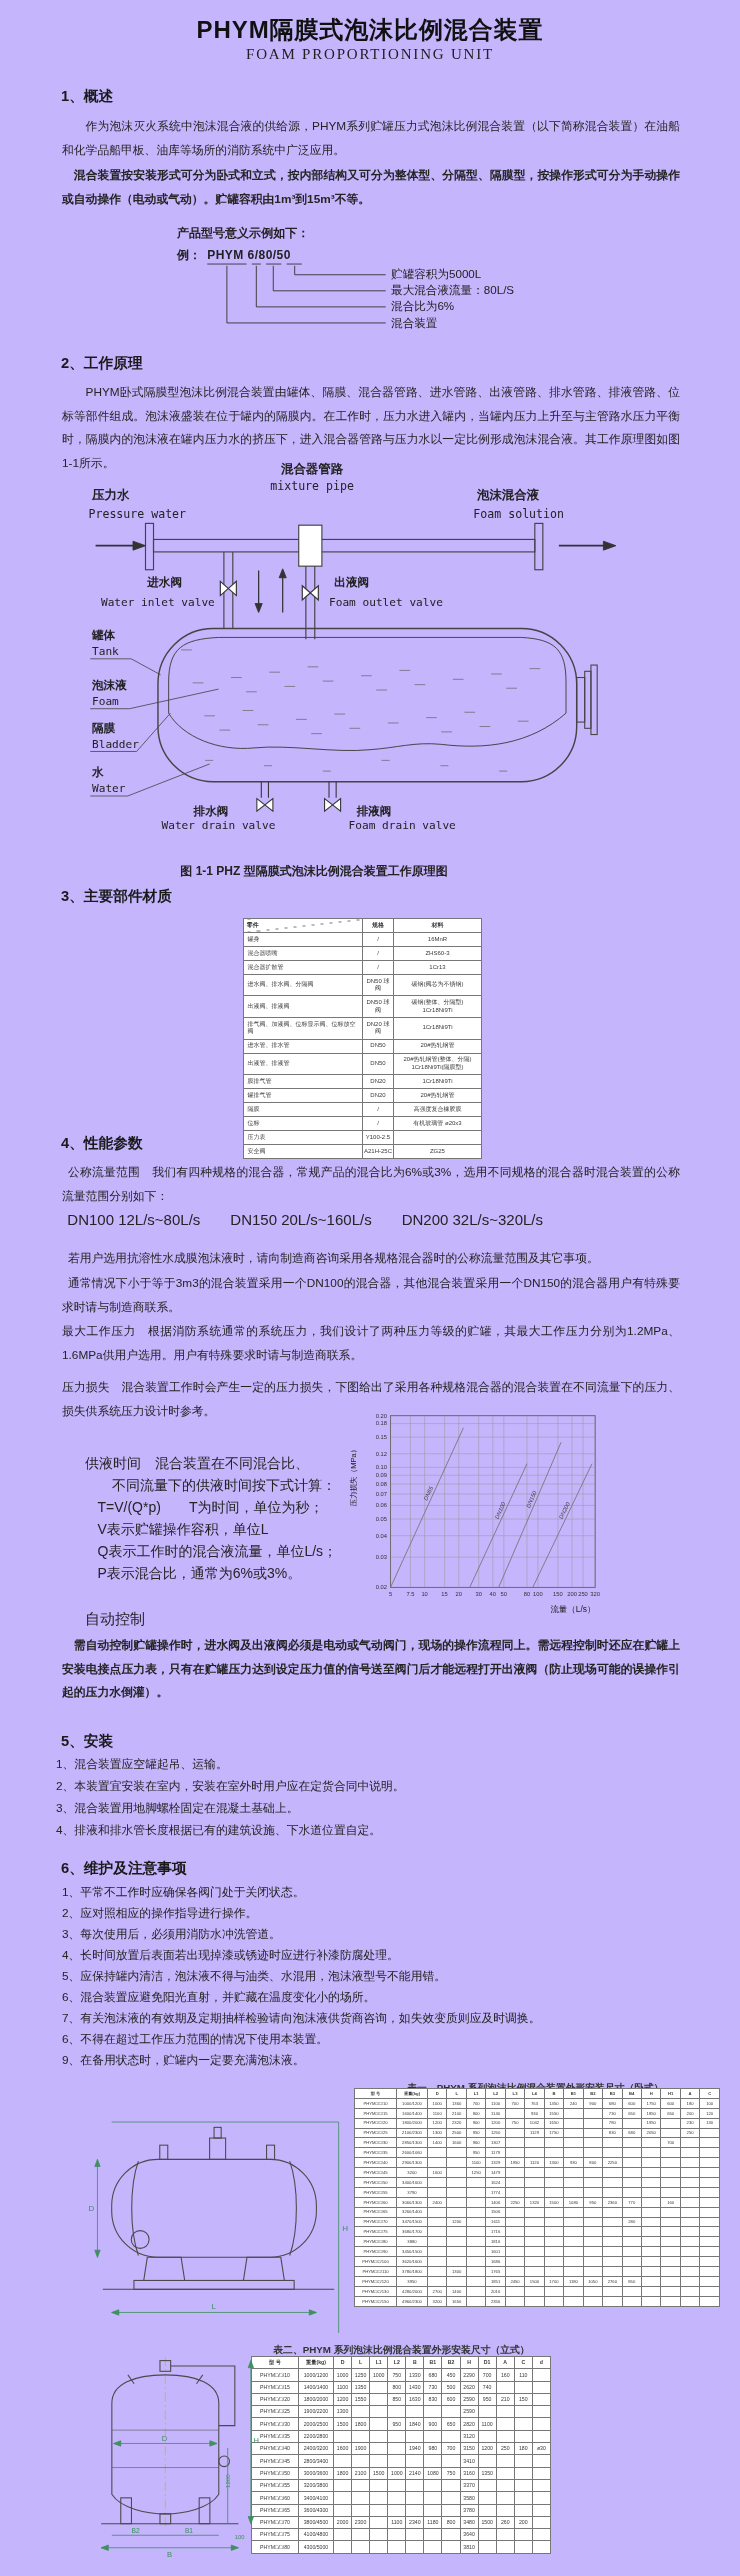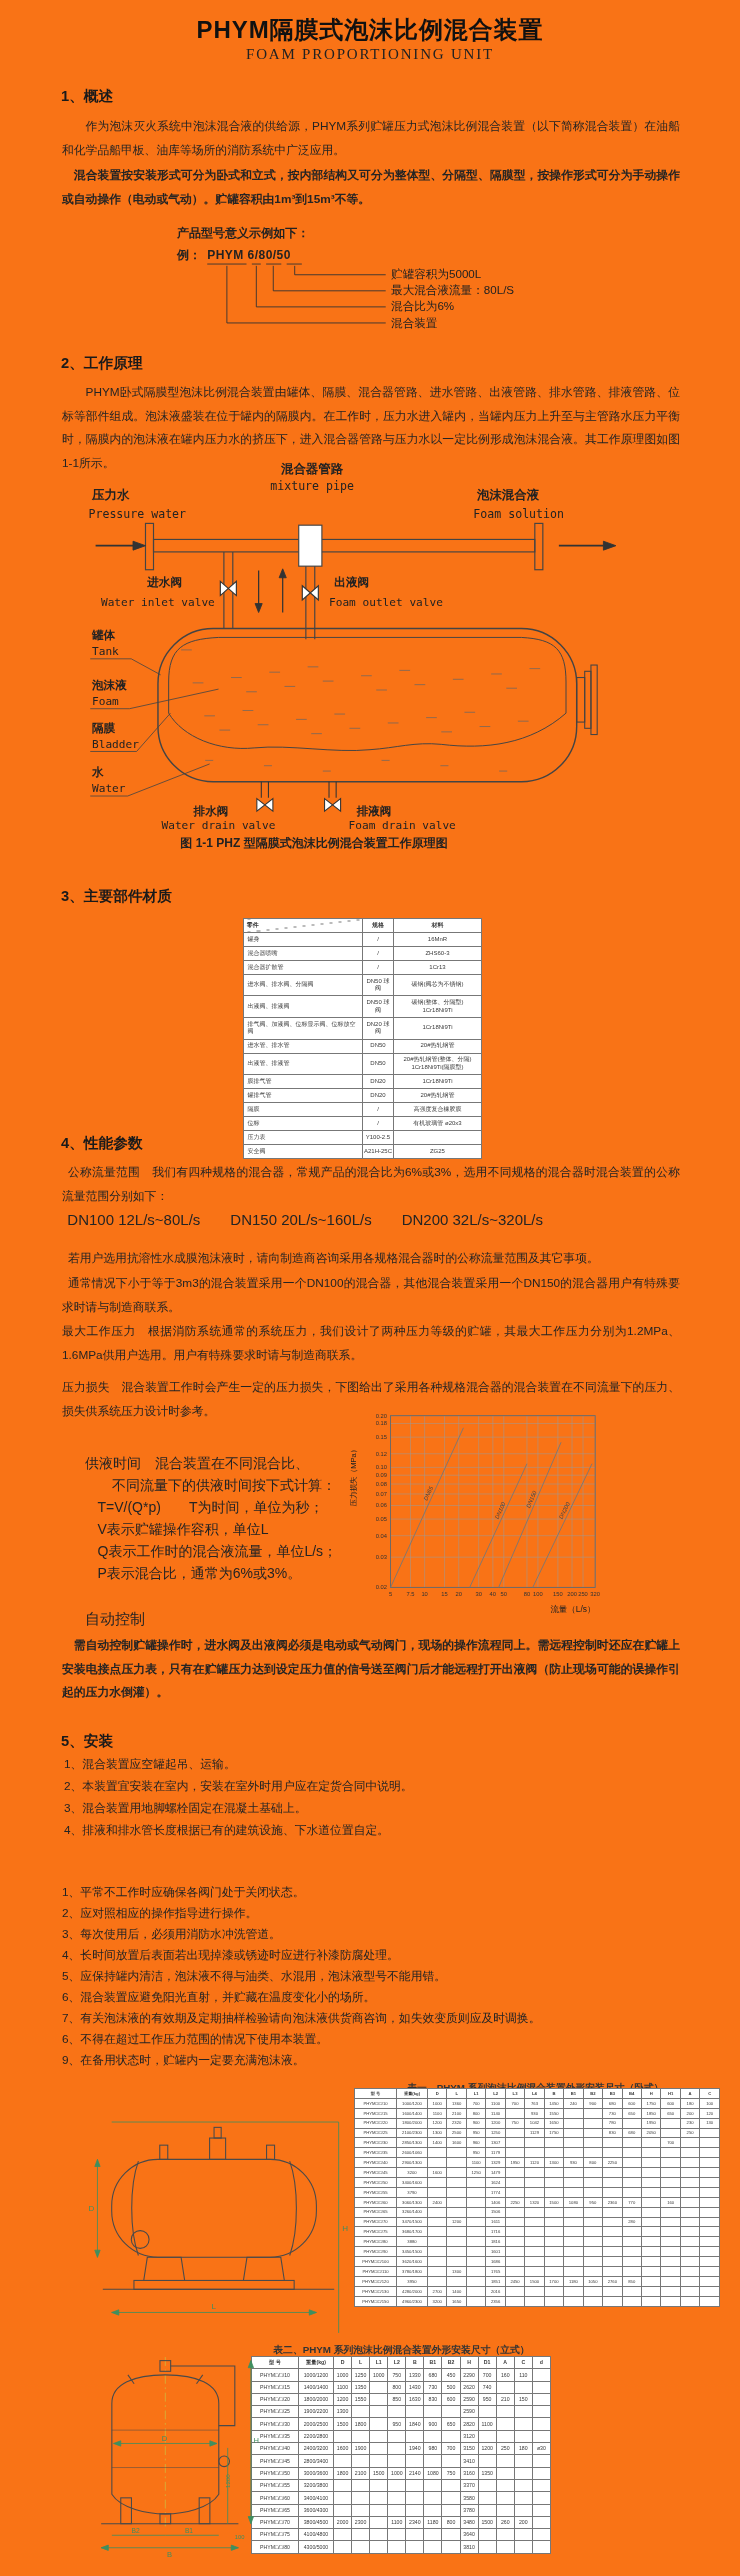--- a/index.html
+++ b/index.html
@@ -1,26 +1,26 @@
 <!DOCTYPE html>
 <html lang="zh" style="font-size:14.3px"><head>
 <meta charset="utf-8">
 <style>
   html,body{margin:0;padding:0;background:#fff;}
-  .page{position:relative;width:740px;height:2576px;background:#f97316;outline:0.9px solid #dcdcdc;
+  .page{position:relative;width:740px;height:2576px;background:#c4b5fd;outline:0.9px solid #dcdcdc;
         font-family:"Liberation Sans",sans-serif;color:#1f1f1f;overflow:hidden;}
   .abs{position:absolute;}
   .title{top:14.3px;left:0;width:740px;text-align:center;font-size:24px;font-weight:bold;letter-spacing:0.9px;color:#111;}
   .subtitle{top:46px;left:0;width:740px;text-align:center;font-size:15px;letter-spacing:1.8px;
             font-family:"Liberation Serif",serif;color:#222;}
   .h{left:61px;width:624px;font-size:14.7px;font-weight:bold;color:#1a1a1a;}
   .para{left:62px;width:618px;font-size:11.8px;line-height:23.6px;text-align:justify;color:#242424;}
   .indent2{text-indent:2em;} .indent1{text-indent:1em;font-weight:bold;} .indent05{text-indent:.5em;}
   .line{left:62px;width:618px;font-size:15px;color:#242424;}
-  .figcap{left:0;width:628px;text-align:center;font-size:12px;font-weight:bold;color:#222;}
+  .figcap{left:0;width:628px;text-align:center;font-size:12px;font-weight:bold;color:#222;margin-top:28px;}
   .tbl-title{font-size:9.8px;font-weight:bold;color:#333;text-align:center;margin-top:8px;}
   table{border-collapse:collapse;background:#fff;}
   th,td{border:0.9px solid #777;color:#3a3a3a;text-align:center;white-space:pre-line;}
   
   .mat{width:239px;table-layout:fixed;}
   .mat th,.mat td{font-size:6px;line-height:7.6px;padding:2.7px 0.9px;}
   .mat col.c1{width:50%}.mat col.c2{width:13%}.mat col.c3{width:37%}
   .mat td:first-child{text-align:left;padding-left:3.6px;}
   .mat th.diag{background:linear-gradient(to bottom right,transparent 49.5%,#777 49.5%,#777 50.8%,transparent 50.8%);text-align:left;padding-left:2.7px;}
   
@@ -369,27 +369,28 @@
       <text x="175.45681027926082" y="129.72481231017815" font-size="6.5" fill="#444" font-style="italic" transform="rotate(-65.16490230469132 172.45681027926082 132.72481231017815)">DN100</text>
       <line x1="171.51379172195533" y1="205" x2="241.66666666666669" y2="41.89607827724842" stroke="#777" stroke-width="1"></line>
       <text x="210.99328669320522" y="117.18596070416918" font-size="6.5" fill="#444" font-style="italic" transform="rotate(-66.72690308521071 207.99328669320522 120.18596070416918)">DN150</text>
       <line x1="209.84712505528864" y1="205" x2="276.4308061649932" y2="66.00925444265033" stroke="#777" stroke-width="1"></line>
       <text x="247.47063923233503" y="129.72481231017815" font-size="6.5" fill="#444" font-style="italic" transform="rotate(-64.40319388209124 244.47063923233503 132.72481231017815)">DN200</text>
       <text x="11" y="80" text-anchor="middle" font-size="8.5" fill="#222" transform="rotate(-90 11 80)">压力损失（MPa）</text>
       <text x="255" y="233" text-anchor="middle" font-size="9.5" fill="#222">流量（L/s）</text>
     </svg>
 
   <div class="abs h" style="top:1732px">5、安装</div>
-  <div class="abs" style="top:1757px;left:64px;width:618px">
+  <div class="abs" style="top:1757px;left:56px;width:618px">
       <div class="li5">1、混合装置应空罐起吊、运输。</div>
       <div class="li5">2、本装置宜安装在室内，安装在室外时用户应在定货合同中说明。</div>
       <div class="li5">3、混合装置用地脚螺栓固定在混凝土基础上。</div>
       <div class="li5">4、排液和排水管长度根据已有的建筑设施、下水道位置自定。</div>
     </div>
 
+  <div class="abs h" style="top:1859px">6、维护及注意事项</div>
   <div class="abs" style="top:1885px;left:62px;width:618px">
       <div class="li6">1、平常不工作时应确保各阀门处于关闭状态。</div>
       <div class="li6">2、应对照相应的操作指导进行操作。</div>
       <div class="li6">3、每次使用后，必须用消防水冲洗管道。</div>
       <div class="li6">4、长时间放置后表面若出现掉漆或锈迹时应进行补漆防腐处理。</div>
       <div class="li6">5、应保持罐内清洁，泡沫液不得与油类、水混用，泡沫液型号不能用错。</div>
       <div class="li6">6、混合装置应避免阳光直射，并贮藏在温度变化小的场所。</div>
       <div class="li6">7、有关泡沫液的有效期及定期抽样检验请向泡沫液供货商咨询，如失效变质则应及时调换。</div>
       <div class="li6">6、不得在超过工作压力范围的情况下使用本装置。</div>
       <div class="li6">9、在备用状态时，贮罐内一定要充满泡沫液。</div>

